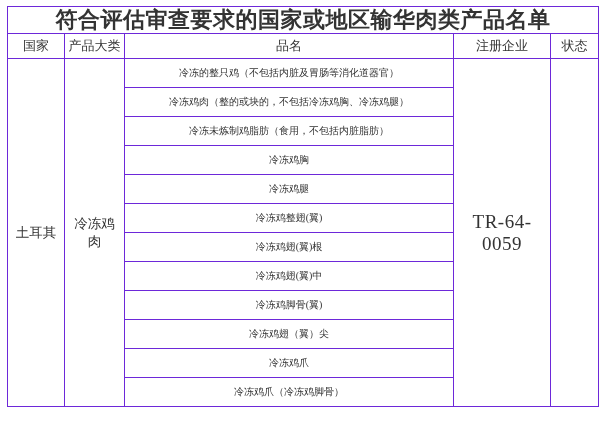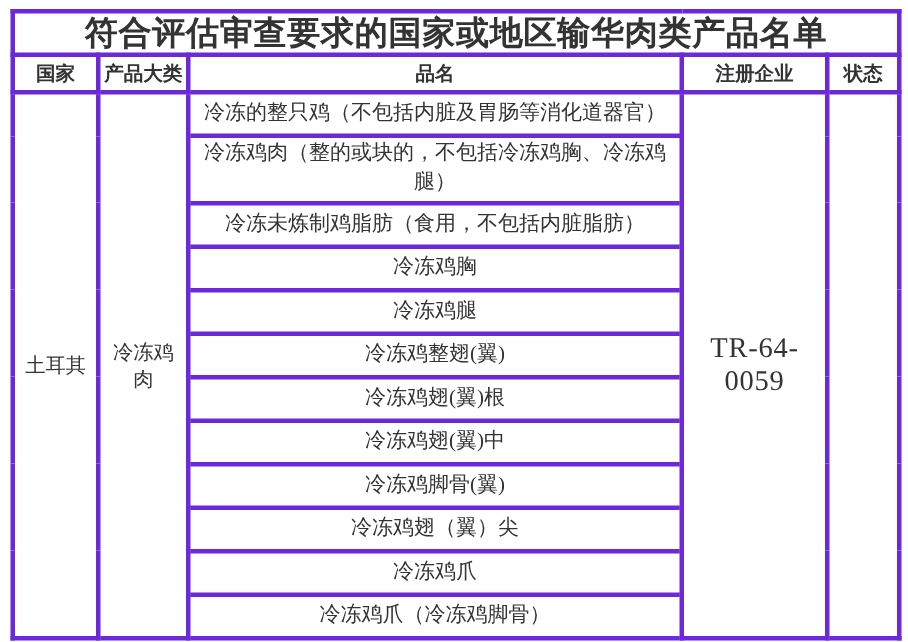--- a/index.html
+++ b/index.html
@@ -16,44 +16,44 @@
   }
   table.doc-table {
     position: absolute;
     left: 7px;
     top: 6px;
     width: 591px;
     border-collapse: collapse;
     table-layout: fixed;
   }
   .doc-table td, .doc-table th {
-    border: 3px solid #6d28d9;
+    border: 1px solid #6d28d9;
     text-align: center;
     vertical-align: middle;
     color: #333333;
     background: #ffffff;
     overflow: hidden;
   }
   .title-cell {
     font-size: 22px;
     font-weight: bold;
     height: 26px;
     line-height: 1.1;
     letter-spacing: 0.5px;
     padding: 1px 2px;
     white-space: nowrap;
   }
   .head-cell {
     font-size: 13px;
-    font-weight: bold;
+    font-weight: normal;
     height: 25px;
     padding: 2px 2px;
   }
   .cell {
-    font-size: 14px;
+    font-size: 10px;
     height: 29px;
     padding: 2px 6px;
     line-height: 1.35;
     word-break: break-all;
   }
   .side-cell {
     font-size: 13.5px;
     padding: 2px 4px;
   }
   .enterprise-cell {

